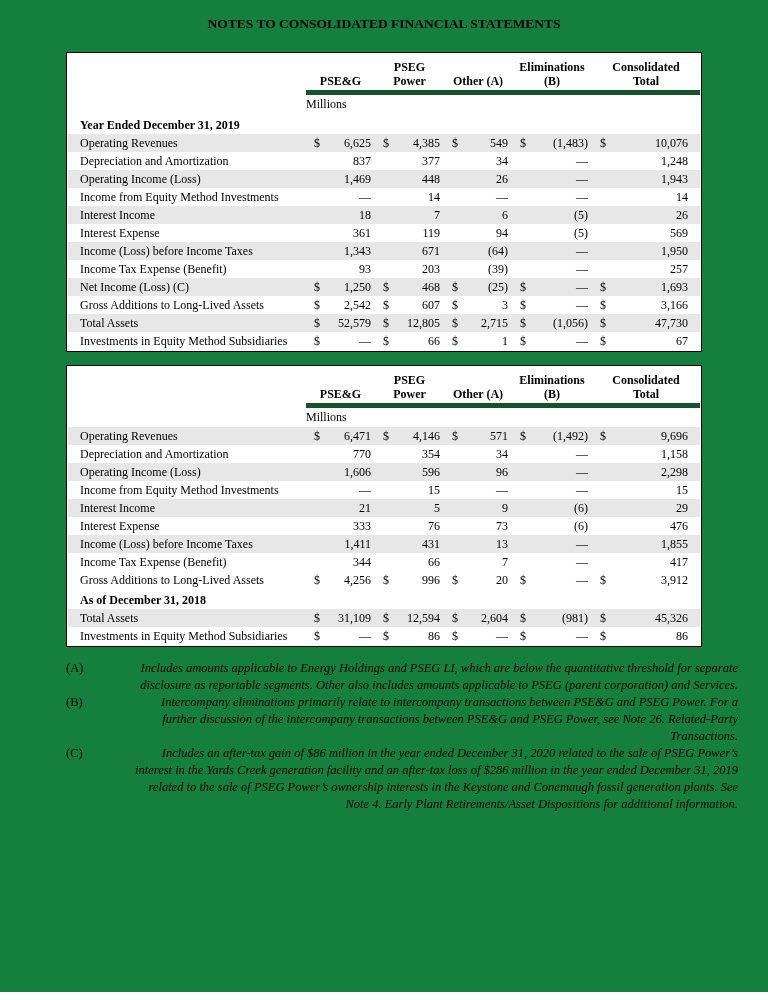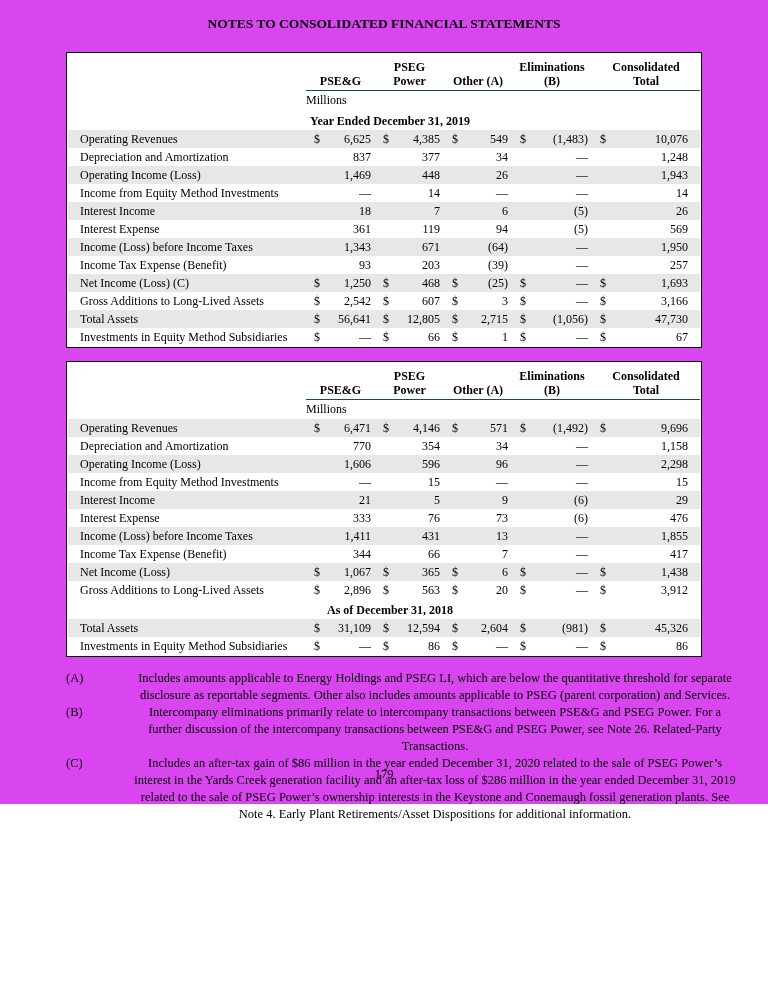--- a/index.html
+++ b/index.html
@@ -4,23 +4,23 @@
 <style>
   * { margin:0; padding:0; box-sizing:border-box; }
   html,body { background:#ffffff; }
   body {
     width:768px; height:1000px;
     font-family:"Liberation Serif", serif;
     color:#000;
   }
   .page {
     position:relative;
-    width:768px; height:804px;
+    width:768px; height:992px;
     padding:16px 30px 3px 66px;
-    background:#d946ef;
+    background:#15803d;
   }
   .title {
     width:636px;
     text-align:center;
     font-weight:bold;
     font-size:13.5px;
     margin-bottom:20px;
   }
   .tbox {
     width:636px;
@@ -38,36 +38,36 @@
   th, td {
     padding:1px 0;
     line-height:16px;
     vertical-align:bottom;
     overflow:hidden;
     white-space:nowrap;
   }
   th.colhead {
     font-weight:bold;
     white-space:pre-line;
-    border-bottom:1px solid #14532d;
+    border-bottom:5px solid #14532d;
     padding-top:6px;
     padding-bottom:2px;
     line-height:14px;
   }
   td.millions { text-align:left; padding:1px 0 2px 0; }
   td.lbl   { text-align:left; padding-left:12px; }
-  td.section { font-weight:bold; text-align:center; padding-left:12px; padding-top:3px; }
+  td.section { font-weight:bold; text-align:left; padding-left:12px; padding-top:3px; }
   td.dsign { text-align:left; padding-left:8px; }
   td.val   { text-align:right; padding-right:4px; }
   td.val.last { padding-right:12px; }
   tr.shaded td { background:var(--shade, #e7e7e7); }
   .footnotes { margin-top:11px; width:672px; }
   .fnrow { display:flex; align-items:flex-start; }
   .fnmark { flex:0 0 66px; font-size:12.5px; line-height:17px; }
-  .fntext { flex:1; font-size:12.5px; line-height:17px; text-align:center; }
+  .fntext { flex:1; font-size:12.5px; line-height:17px; text-align:right;font-style:italic; }
   .pageno {
     position:absolute;
     left:0; right:0; bottom:22px;
     text-align:center;
     font-size:12.5px;
   }
 </style>
 </head>
 <body>
 
@@ -235,21 +235,21 @@
             <td class="dsign">$</td>
             <td class="val">3</td>
             <td class="dsign">$</td>
             <td class="val">—</td>
             <td class="dsign">$</td>
             <td class="val last">3,166</td>
           </tr>
           <tr class="shaded">
             <td class="lbl">Total Assets</td>
             <td class="dsign">$</td>
-            <td class="val">56,641</td>
+            <td class="val">52,579</td>
             <td class="dsign">$</td>
             <td class="val">12,805</td>
             <td class="dsign">$</td>
             <td class="val">2,715</td>
             <td class="dsign">$</td>
             <td class="val">(1,056)</td>
             <td class="dsign">$</td>
             <td class="val last">47,730</td>
           </tr>
           <tr>
@@ -398,39 +398,26 @@
             <td class="val">344</td>
             <td class="dsign"></td>
             <td class="val">66</td>
             <td class="dsign"></td>
             <td class="val">7</td>
             <td class="dsign"></td>
             <td class="val">—</td>
             <td class="dsign"></td>
             <td class="val last">417</td>
           </tr>
-          <tr class="shaded">
-            <td class="lbl">Net Income (Loss)</td>
-            <td class="dsign">$</td>
-            <td class="val">1,067</td>
-            <td class="dsign">$</td>
-            <td class="val">365</td>
-            <td class="dsign">$</td>
-            <td class="val">6</td>
-            <td class="dsign">$</td>
-            <td class="val">—</td>
-            <td class="dsign">$</td>
-            <td class="val last">1,438</td>
-          </tr>
           <tr>
             <td class="lbl">Gross Additions to Long-Lived Assets</td>
             <td class="dsign">$</td>
-            <td class="val">2,896</td>
-            <td class="dsign">$</td>
-            <td class="val">563</td>
+            <td class="val">4,256</td>
+            <td class="dsign">$</td>
+            <td class="val">996</td>
             <td class="dsign">$</td>
             <td class="val">20</td>
             <td class="dsign">$</td>
             <td class="val">—</td>
             <td class="dsign">$</td>
             <td class="val last">3,912</td>
           </tr>
           <tr>
             <td class="section" colspan="11">As of December 31, 2018</td>
           </tr>
@@ -470,14 +457,13 @@
       </div>
       <div class="fnrow">
         <div class="fnmark">(B)</div>
         <div class="fntext">Intercompany eliminations primarily relate to intercompany transactions between PSE&amp;G and PSEG Power. For a further discussion of the intercompany transactions between PSE&amp;G and PSEG Power, see Note 26. Related-Party Transactions.</div>
       </div>
       <div class="fnrow">
         <div class="fnmark">(C)</div>
         <div class="fntext">Includes an after-tax gain of $86 million in the year ended December 31, 2020 related to the sale of PSEG Power’s interest in the Yards Creek generation facility and an after-tax loss of $286 million in the year ended December 31, 2019 related to the sale of PSEG Power’s ownership interests in the Keystone and Conemaugh fossil generation plants. See Note 4. Early Plant Retirements/Asset Dispositions for additional information.</div>
       </div>
     </div>
-  <div class="pageno">179</div>
 </div>
 
 </body></html>

